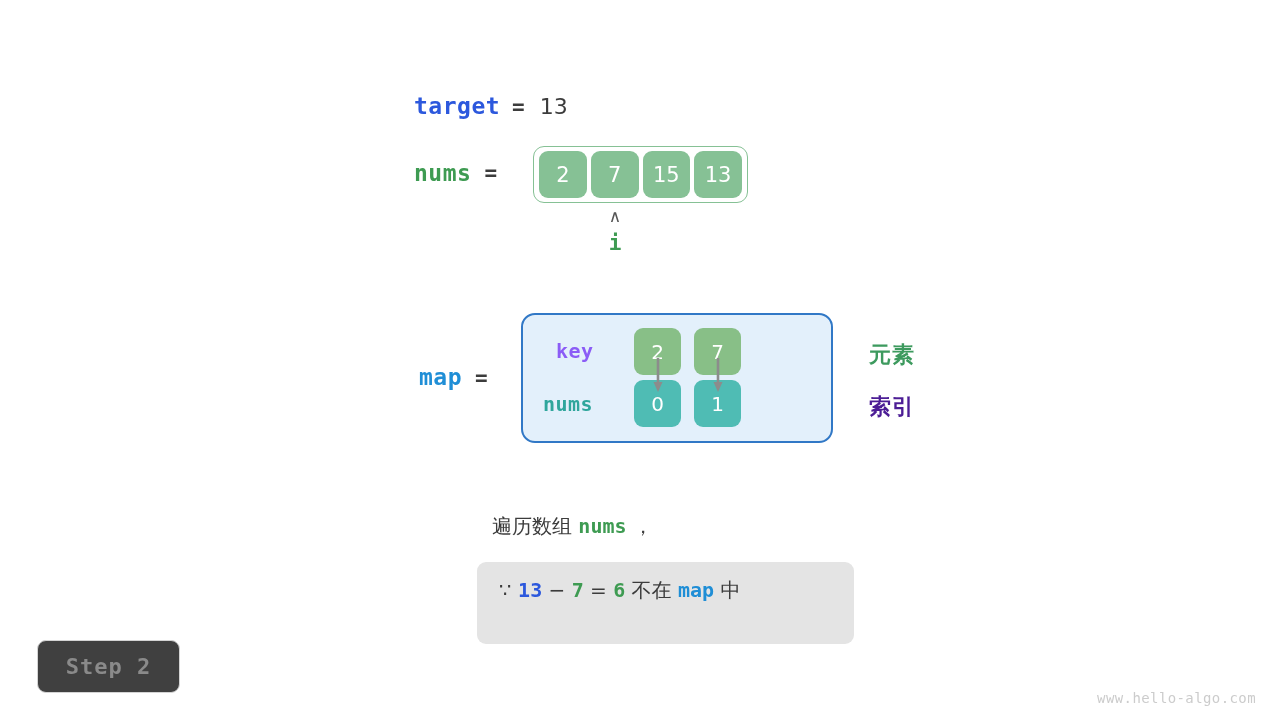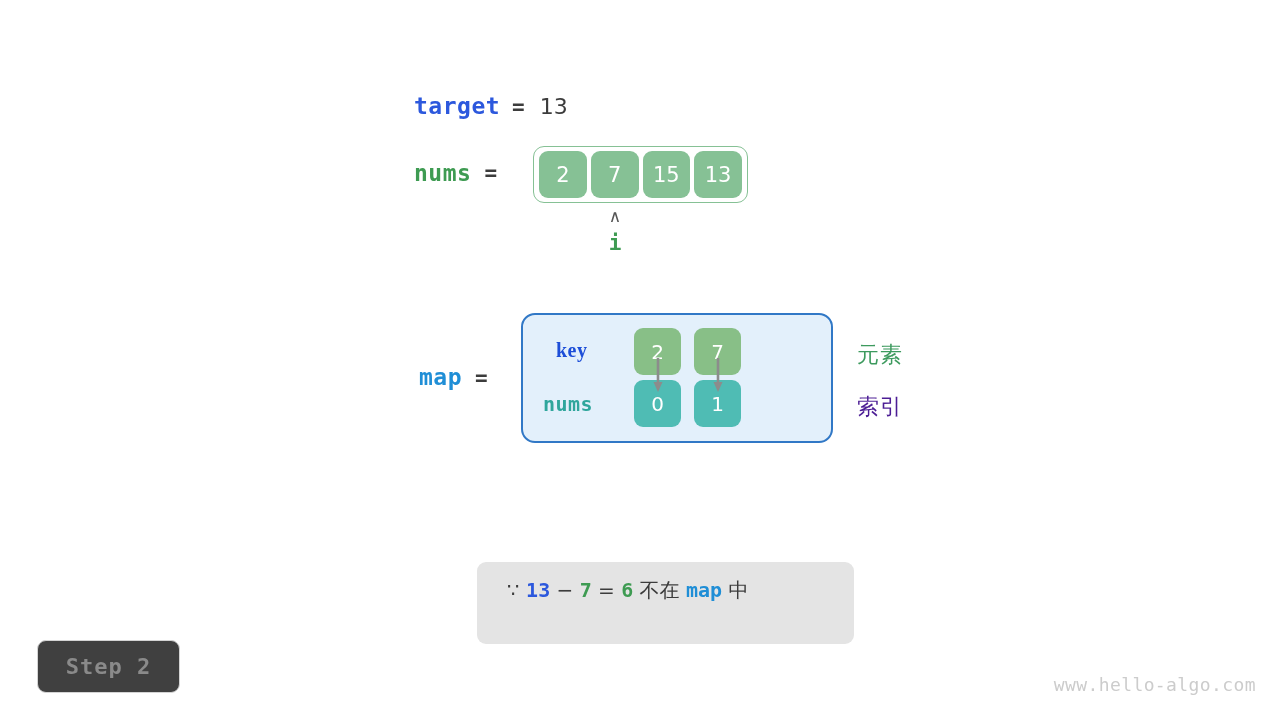--- a/index.html
+++ b/index.html
@@ -146,21 +146,21 @@
     border-radius: 14px;
     background: #e3f0fb;
   }
   .map-rowlabel {
     position: absolute;
     font-family: "DejaVu Sans Mono", monospace;
     font-weight: bold;
     font-size: 20px;
     letter-spacing: 0.5px;
   }
-  .lbl-key   { left: 556px; top: 339px; color: #1d4ed8; font-family: Liberation Serif, serif; }
+  .lbl-key   { left: 556px; top: 339px; color: #8b5cf6; }
   .lbl-value { left: 543px; top: 392px; color: #2fa69c; }
 
   .kv-cell {
     position: absolute;
     width: 47px;
     height: 47px;
     border-radius: 9px;
     display: flex;
     align-items: center;
     justify-content: center;
@@ -179,23 +179,24 @@
     width: 12px;
     height: 36px;
     pointer-events: none;
   }
   .kv-arrow.col-0 { left: 652px; }
   .kv-arrow.col-1 { left: 712px; }
 
   .side-label {
     position: absolute;
     font-family: "DejaVu Sans", sans-serif;
-    font-weight: normal;
+    font-weight: bold;
     font-size: 22px;
     letter-spacing: 1px;
+    margin-left: 12px;
   }
   .side-elem { left: 857px; top: 340px; color: #3d9a5e; }
   .side-idx  { left: 857px; top: 392px; color: #4c1d95; }
 
   
   .caption {
     position: absolute;
     left: 492px;
     top: 513px;
     font-family: "DejaVu Sans", sans-serif;
@@ -220,21 +221,20 @@
     background: #e4e4e4;
     border-radius: 9px;
     padding: 10px 22px 0 22px;
   }
   .explain-line {
     font-family: "DejaVu Sans", sans-serif;
     font-size: 20px;
     color: #3c3c3c;
     white-space: nowrap;
     line-height: 37px;
-    margin-left: 8px;
   }
   .sym { color: #3c3c3c; }
   .c-blue-dk {
     font-family: "DejaVu Sans Mono", monospace;
     font-weight: bold;
     color: #2c58dd;
   }
   .c-green {
     font-family: "DejaVu Sans Mono", monospace;
     font-weight: bold;
@@ -268,23 +268,23 @@
     font-weight: bold;
     font-size: 22px;
     color: #8a8a8a;
     letter-spacing: 1px;
   }
 
   
   .watermark {
     position: absolute;
     right: 24px;
-    top: 674px;
-    font-family: "DejaVu Sans Mono", monospace;
-    font-size: 18px;
+    top: 690px;
+    font-family: "DejaVu Sans Mono", monospace;
+    font-size: 14px;
     color: #cccccc;
     letter-spacing: 0.4px;
   }
 </style>
 </head>
 <body>
 
 <div class="stage">
 
   <div class="target-row">
@@ -328,20 +328,25 @@
     <polygon points="6,34 1.5,24 10.5,24" fill="#8c8c8c"></polygon>
   </svg>
   <svg class="kv-arrow col-1" viewBox="0 0 12 36">
     <line x1="6" y1="0" x2="6" y2="26" stroke="#8c8c8c" stroke-width="2.6"></line>
     <polygon points="6,34 1.5,24 10.5,24" fill="#8c8c8c"></polygon>
   </svg>
 
   <div class="side-label side-elem">元素</div>
   <div class="side-label side-idx">索引</div>
 
+  <div class="caption">
+    <span>遍历数组</span>
+    <span class="code-green">nums</span>
+    <span>，</span>
+  </div>
 
   <div class="explain-box">
     <div class="explain-line">
       <span class="sym">∵</span>
       <span class="c-blue-dk">13</span>
       <span class="op">−</span>
       <span class="c-green">7</span>
       <span class="op">=</span>
       <span class="c-green">6</span>
       <span>不在</span>

